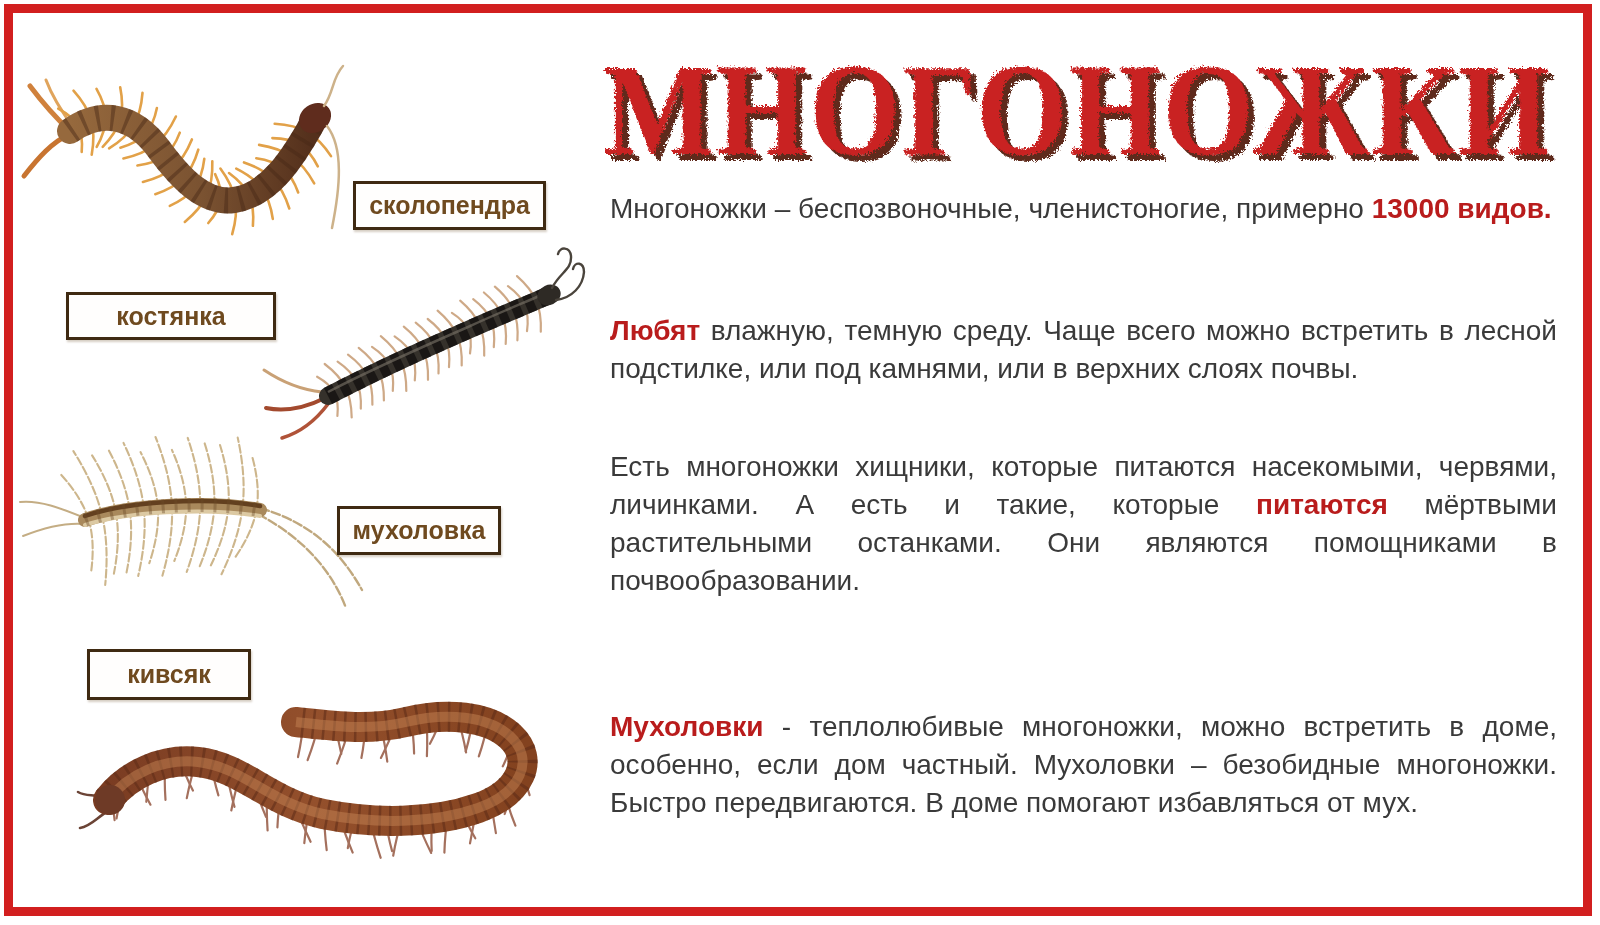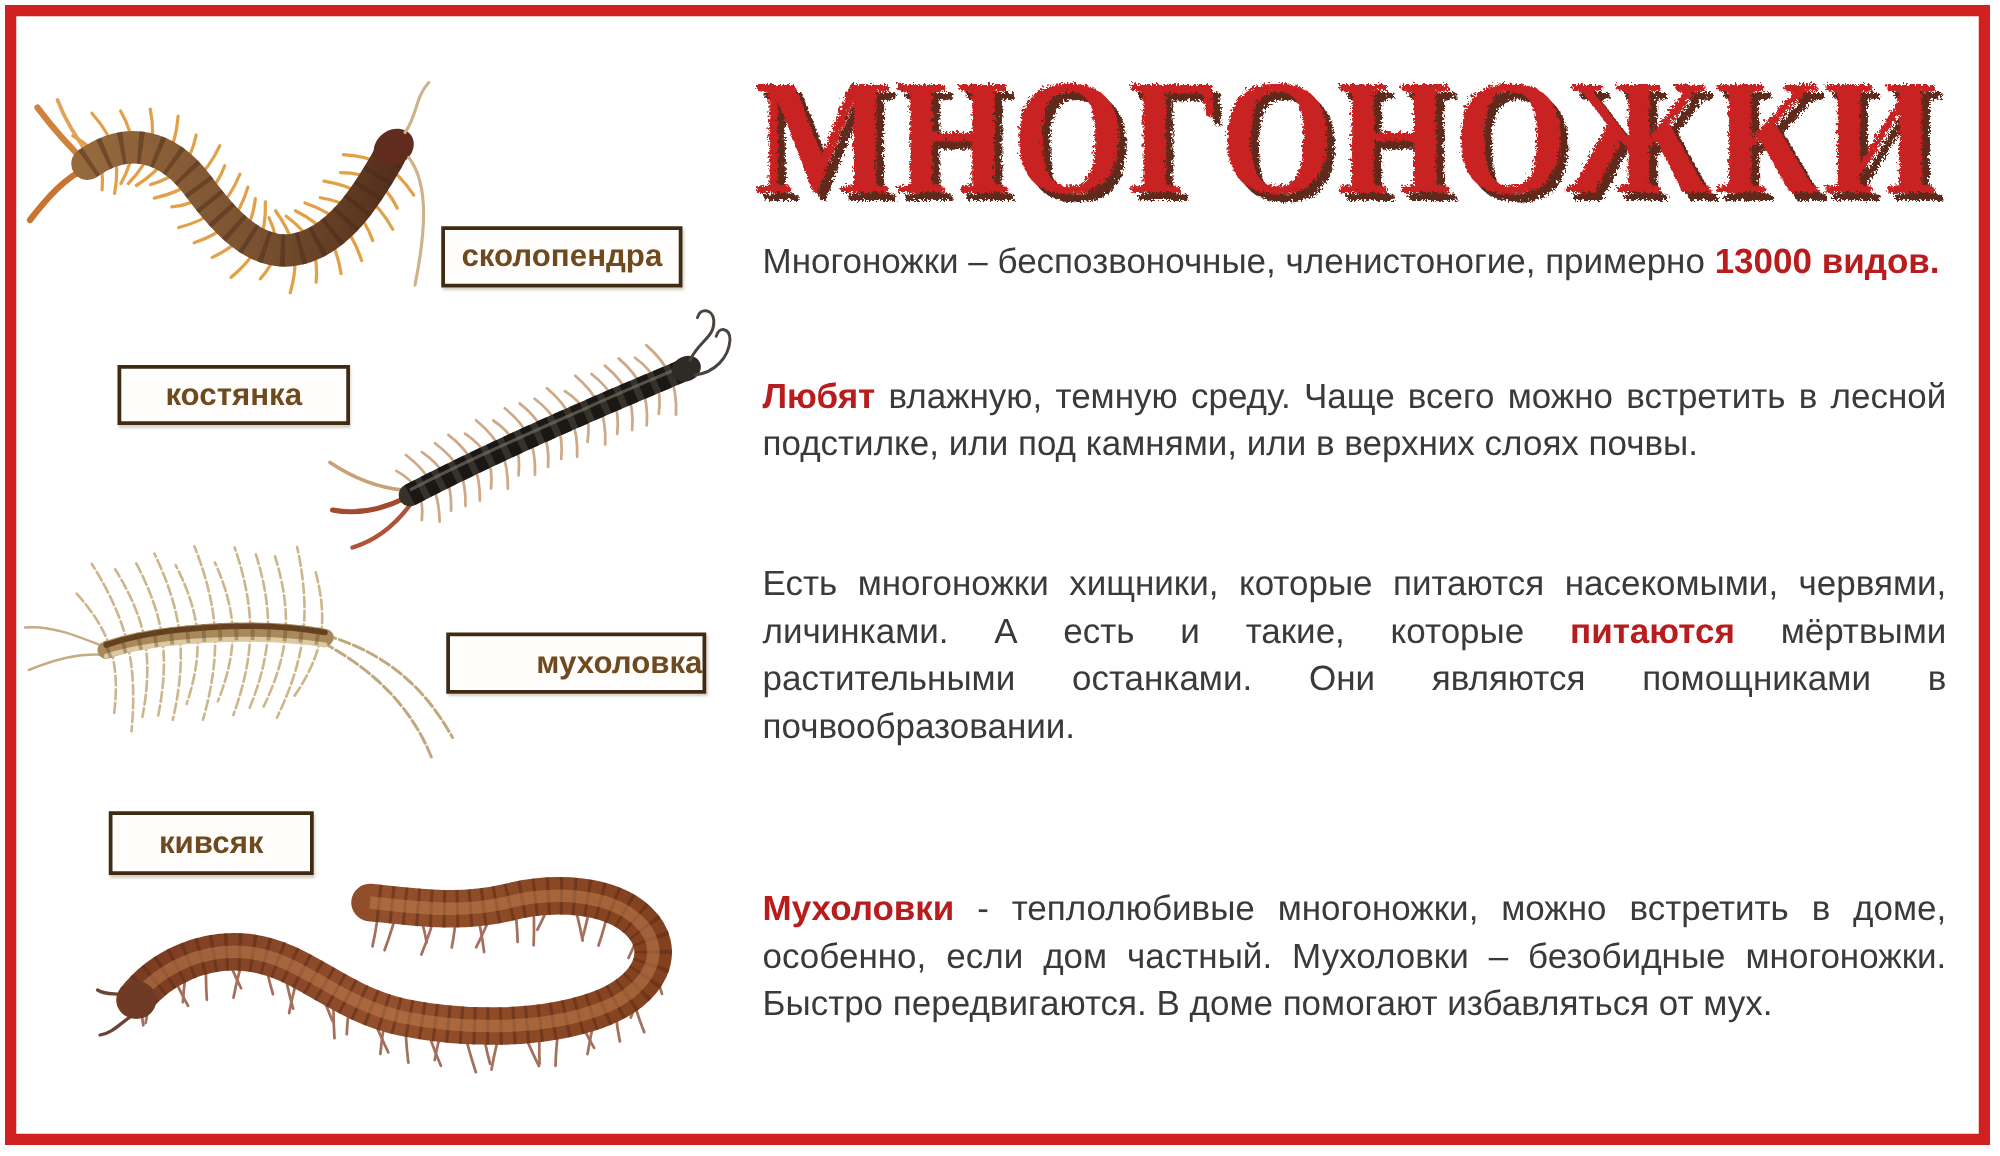--- a/index.html
+++ b/index.html
@@ -42,21 +42,21 @@
         <feDisplacementMap in="SourceGraphic" in2="n" scale="6"></feDisplacementMap>
       </filter>
     </defs>
     <g filter="url(#rough)">
       <text id="title-shadow" x="12" y="129" font-size="132" textLength="948" lengthAdjust="spacingAndGlyphs">МНОГОНОЖКИ</text>
       <text id="title-main" x="6" y="123" font-size="132" textLength="948" lengthAdjust="spacingAndGlyphs">МНОГОНОЖКИ</text>
     </g>
   </svg>
 
   <p class="para" style="top:190px;"><span>Многоножки – беспозвоночные, членистоногие, примерно </span><b>13000 видов.</b></p>
-  <p class="para" style="top:298px;"><b>Любят</b><span> влажную, темную среду. Чаще всего можно встретить в лесной подстилке, или под камнями, или в верхних слоях почвы.</span></p>
+  <p class="para" style="top:312px;"><b>Любят</b><span> влажную, темную среду. Чаще всего можно встретить в лесной подстилке, или под камнями, или в верхних слоях почвы.</span></p>
   <p class="para" style="top:448px;"><span>Есть многоножки хищники, которые питаются насекомыми, червями, личинками. А есть и такие, которые </span><b>питаются</b><span> мёртвыми растительными останками.  Они являются помощниками в почвообразовании.</span></p>
   <p class="para" style="top:708px;"><b>Мухоловки</b><span> - теплолюбивые многоножки, можно встретить в доме, особенно, если дом частный. Мухоловки – безобидные многоножки. Быстро передвигаются. В доме помогают избавляться от мух.</span></p>
 
   <div class="figure" style="left:12px;top:36px;width:335px;height:205px;">
     <svg viewBox="0 0 335 205">
       <defs>
         <linearGradient id="scGrad" x1="0" y1="0" x2="1" y2="0">
           <stop offset="0" stop-color="#96693d"></stop>
           <stop offset="0.55" stop-color="#7a5231"></stop>
           <stop offset="1" stop-color="#54301c"></stop>
@@ -294,22 +294,22 @@
         <path d="M 40,118 C 60,92 95,76 130,80 C 175,85 200,120 255,132 C 305,142 365,142 410,126 C 452,111 468,78 442,54 C 420,34 378,30 338,40 C 300,49 265,44 228,40" fill="none" stroke="#c98a58" stroke-width="10" opacity="0.45"></path>
 
         <circle cx="42" cy="118" r="15" fill="#6e3a26"></circle>
       </g>
     </svg>
   </div>
 
   <div class="spec-label" style="left:353px;top:181px;width:193px;height:49px;align-items:center;">
     <span>сколопендра</span>
   </div>
-  <div class="spec-label" style="left:66px;top:292px;width:186px;height:48px;margin-left:28px;">
+  <div class="spec-label" style="left:66px;top:292px;width:210px;height:48px;">
     <span>костянка</span>
   </div>
-  <div class="spec-label" style="left:357px;top:506px;width:208px;height:49px;justify-content:flex-end;">
+  <div class="spec-label" style="left:337px;top:506px;width:164px;height:49px;">
     <span>мухоловка</span>
   </div>
   <div class="spec-label" style="left:87px;top:634px;width:164px;height:51px;margin-top:15px;">
     <span>кивсяк</span>
   </div>
 </div>
 
 </body></html>

